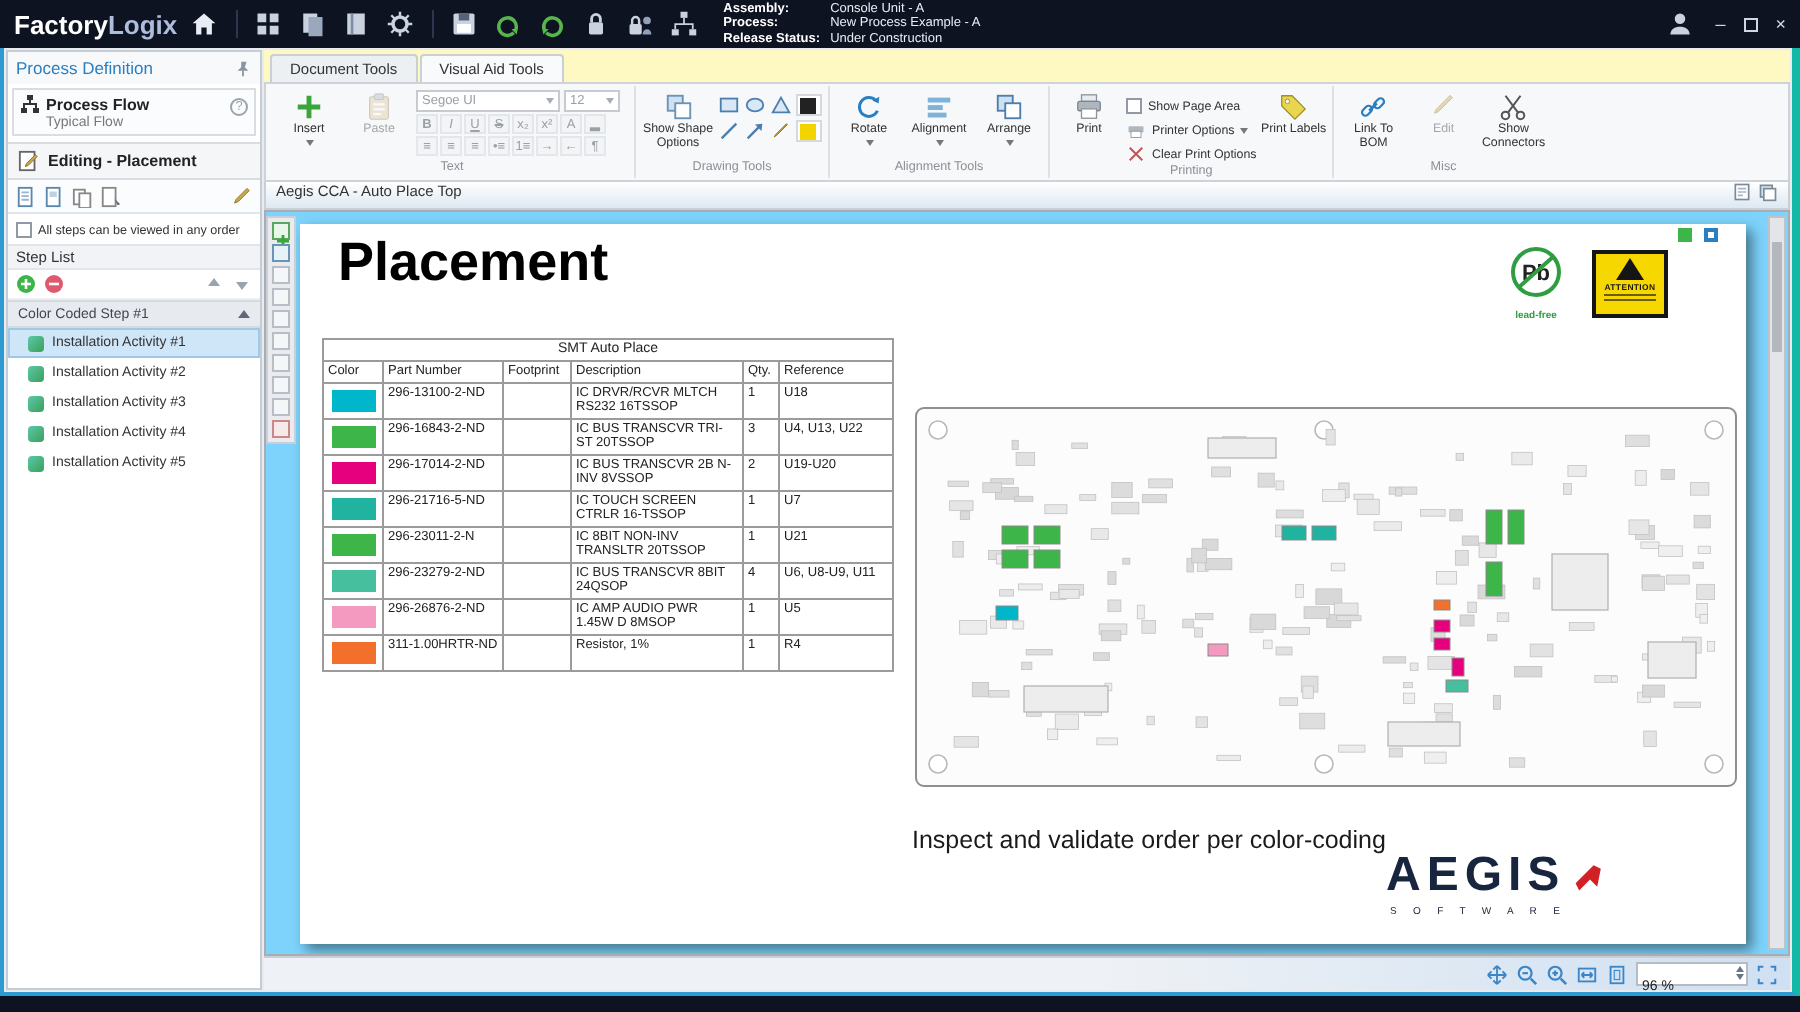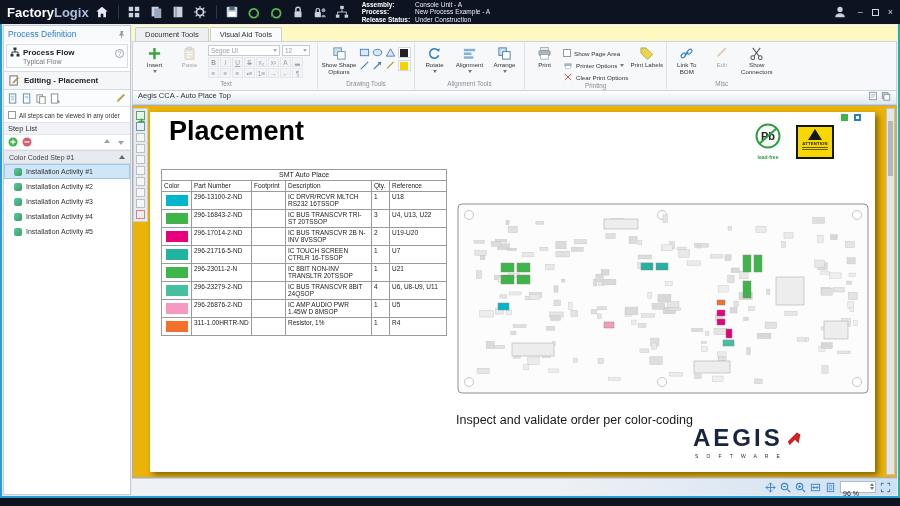--- a/index.html
+++ b/index.html
@@ -15,21 +15,21 @@
   .tb-ic{width:17px;height:17px;display:flex;align-items:center;justify-content:center;flex:0 0 auto;}
   .tb-ic svg{width:14px;height:14px;}
   .tb-sep{width:1px;height:14px;background:#2c3650;margin:0 2px;}
   .tb-info{display:grid;grid-template-columns:auto auto;column-gap:5px;font-size:6.5px;line-height:7.3px;margin-left:6px;color:#e8edf5;}
   .tb-info b{font-weight:bold;color:#fff;}
   .tb-right{margin-left:auto;display:flex;align-items:center;gap:9px;color:#cfd6e4;}
   .win-btn{font-size:9px;line-height:9px;color:#cfd6e4;}
   .win-restore{width:7px;height:7px;border:1px solid #cfd6e4;display:inline-block;}
 
   
-  .app{position:absolute;top:24px;left:0;right:0;bottom:8px;background:#e9ebee;border-left:2px solid #2d9ad2;border-right:2px solid #14b8a6;border-bottom:2px solid #2d9ad2;}
+  .app{position:absolute;top:24px;left:0;right:0;bottom:8px;background:#e9ebee;border-left:2px solid #2d9ad2;border-right:4px solid #14b8a6;border-bottom:2px solid #2d9ad2;}
 
   
   .sidebar{position:absolute;left:1px;top:1px;width:128px;bottom:1px;background:#fff;border:1px solid #c3cdd6;display:flex;flex-direction:column;overflow:hidden;}
   .sb-title{height:16px;display:flex;align-items:center;padding:0 4px;font-size:8.5px;color:#2a7fc1;background:#f7f9fb;}
   .sb-title svg{width:9px;height:9px;margin-left:auto;}
   .sb-flow{margin:2px 2px 3px;border:1px solid #d7dde3;background:#fbfcfd;padding:2px 3px;position:relative;}
   .sb-flow-title{font-size:8px;font-weight:bold;color:#222;display:flex;align-items:center;gap:3px;}
   .sb-flow-title svg{width:10px;height:10px;}
   .sb-flow-sub{font-size:7px;color:#777;margin-left:13px;margin-top:1px;}
   .sb-help{position:absolute;right:3px;top:4px;width:9px;height:9px;border:1px solid #9aa4ad;border-radius:50%;font-size:6.5px;color:#9aa4ad;display:flex;align-items:center;justify-content:center;}
@@ -80,21 +80,21 @@
   .pstack{display:flex;flex-direction:column;gap:2px;font-size:6.2px;color:#333;padding-top:3px;}
   .prow{display:flex;align-items:center;gap:3px;height:10px;white-space:nowrap;}
   .prow svg{width:10px;height:10px;}
 
   
   .doctitle{height:14px;background:linear-gradient(#ffffff,#dde8f2);border:1px solid #c9cfd6;border-top:none;display:flex;align-items:flex-start;padding:0 5px;font-size:7.5px;color:#333;}
   .doctitle .dticons{margin-left:auto;display:flex;gap:3px;}
   .doctitle svg{width:10px;height:10px;}
 
   
-  .canvas{flex:1;position:relative;background:#eab308;border:1px solid #a9adb1;overflow:hidden;}
+  .canvas{flex:1;position:relative;background:#7dd3fc;border:1px solid #a9adb1;overflow:hidden;}
   .vtools{position:absolute;left:0;top:2px;width:15px;background:#e9ebee;border:1px solid #c9cfd6;display:flex;flex-direction:column;gap:2px;padding:2px;z-index:3;}
   .vt{width:9px;height:9px;border:1px solid #b8bec5;background:#f4f6f8;position:relative;}
   .vscroll{position:absolute;right:1px;top:2px;bottom:2px;width:9px;background:#e3e5e8;border:1px solid #bfc3c8;z-index:3;}
   .vthumb{position:absolute;left:1px;right:1px;top:12px;height:55px;background:#b4b8bd;}
   .page{position:absolute;left:17px;top:6px;right:21px;bottom:5px;background:#fff;box-shadow:3px 3px 6px rgba(0,0,0,.45);}
 
   
   .heading{position:absolute;left:19px;top:4px;font-size:27px;font-weight:bold;color:#000;}
   .handles{position:absolute;top:2px;right:14px;display:flex;gap:6px;}
   .hgreen{width:7px;height:7px;background:#3db549;}
@@ -116,21 +116,21 @@
   .pcb{position:absolute;left:304px;top:89px;width:418px;height:196px;}
   .note{position:absolute;left:306px;top:301px;font-size:12.5px;color:#1a1a1a;}
   .aegis{position:absolute;left:543px;top:312px;}
   .aegis-top{display:flex;align-items:center;gap:3px;}
   .aegis-name{font-size:24px;font-weight:bold;letter-spacing:3px;color:#18253f;}
   .aegis-sub{font-size:5px;letter-spacing:3.4px;color:#18253f;margin-top:1px;padding-left:2px;}
 
   
   .statusbar{height:17px;background:linear-gradient(90deg,#eef1f5 55%,#cfe0f2);border-top:1px solid #c9cfd6;display:flex;align-items:center;justify-content:flex-end;gap:4px;padding:0 6px;}
   .statusbar svg{width:11px;height:11px;}
-  .zoombox{position:relative;width:36px;height:12px;border:1px solid #b5bcc4;background:#fff;}
+  .zoombox{position:relative;width:56px;height:12px;border:1px solid #b5bcc4;background:#fff;}
   .zoombox input{width:100%;height:100%;border:none;font-size:7px;font-family:"Liberation Sans",sans-serif;padding:0 9px 0 2px;color:#222;background:transparent;}
   .spin{position:absolute;right:1px;top:1px;display:flex;flex-direction:column;gap:1px;}
   .spin i{display:block;width:0;height:0;border-left:2.5px solid transparent;border-right:2.5px solid transparent;}
   .spin .up{border-bottom:3px solid #678;}
   .spin .dn{border-top:3px solid #678;}
 
   .bottombar{position:absolute;left:0;right:0;bottom:0;height:8px;background:#0d1321;}
 </style>
 </head>
 <body>

